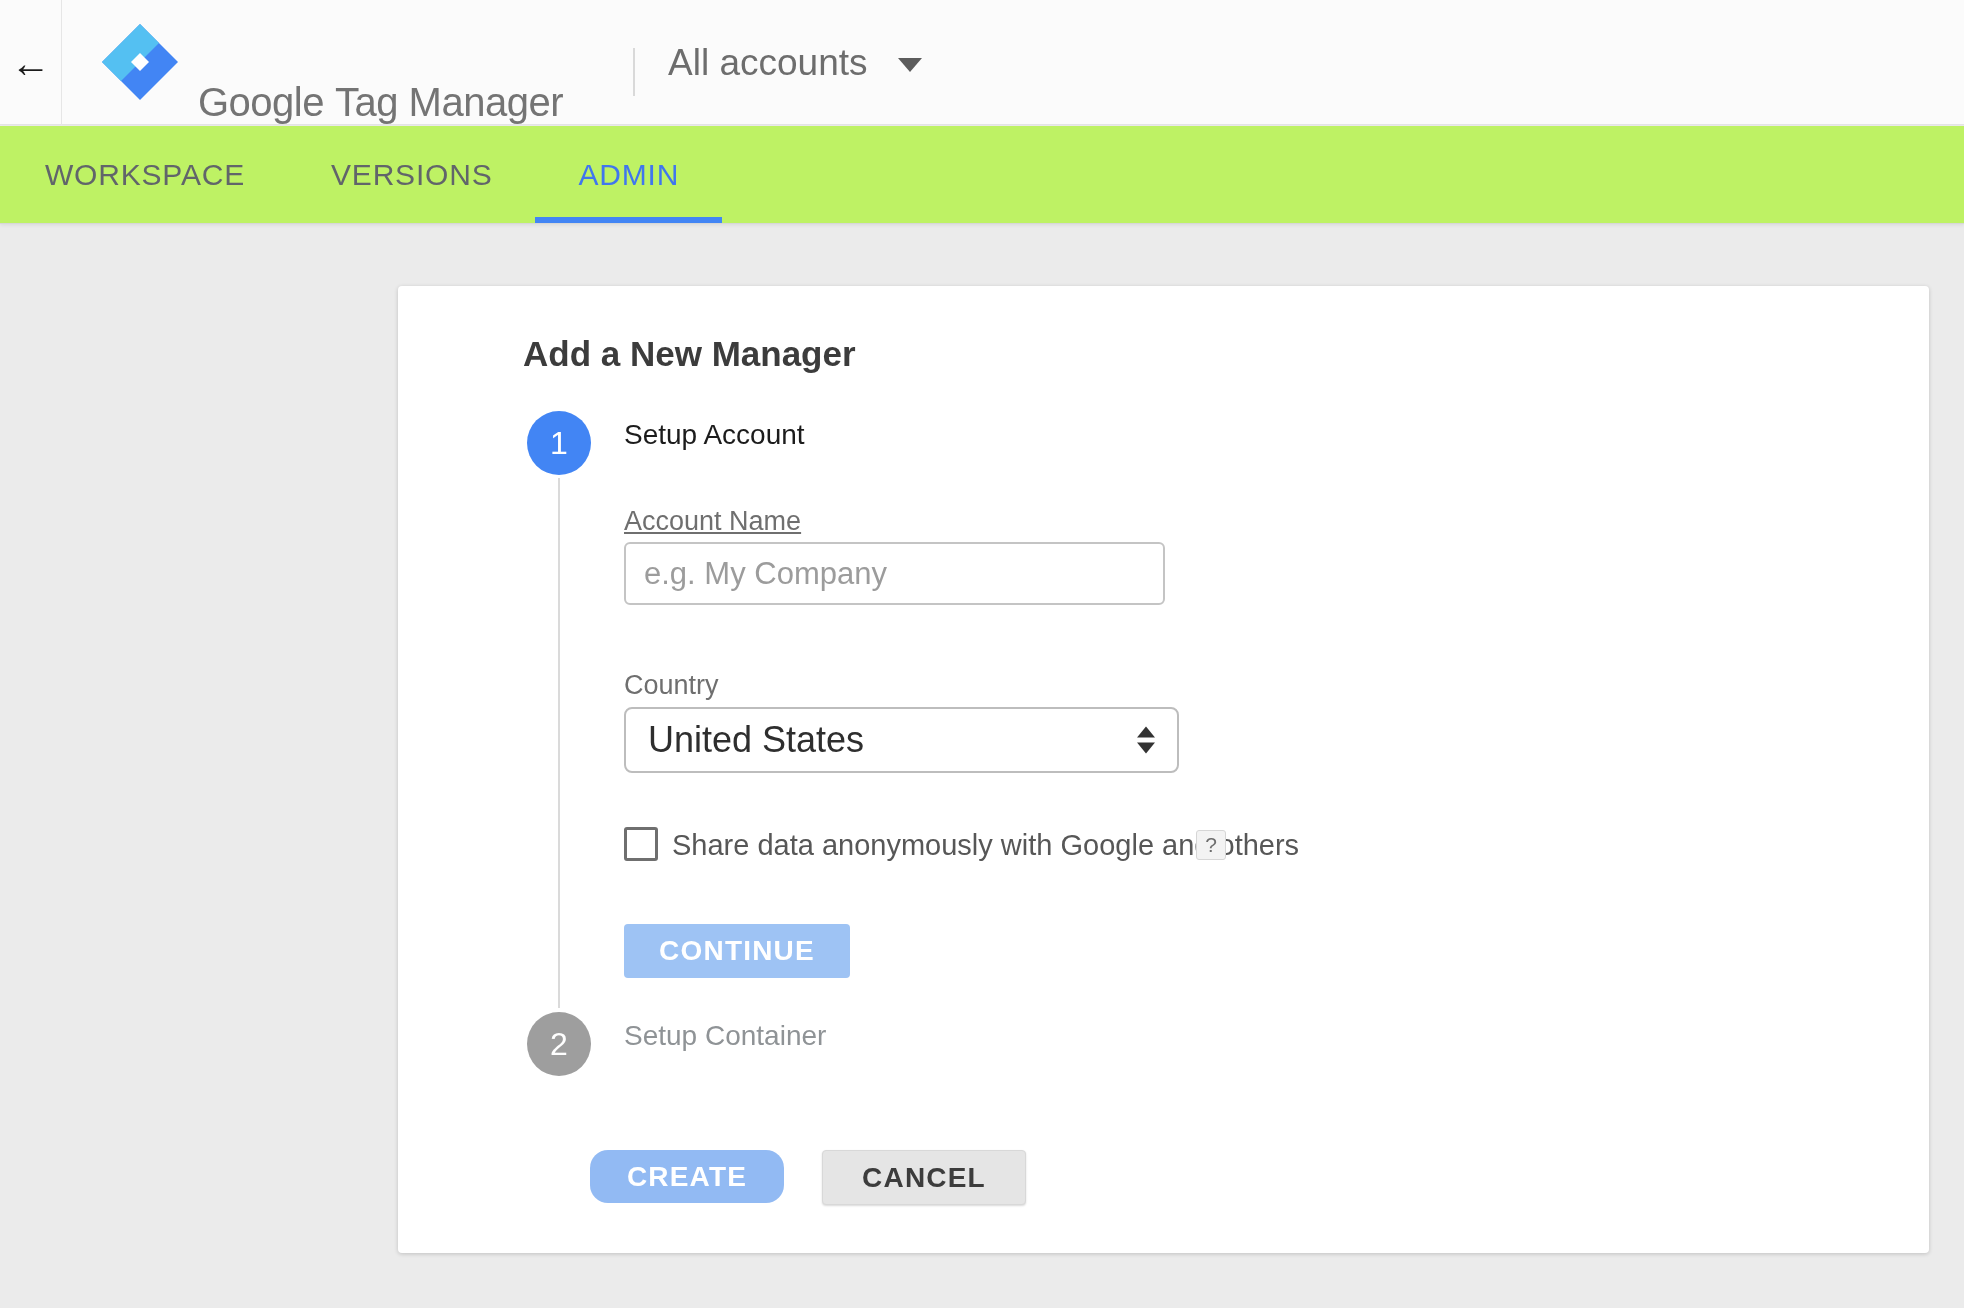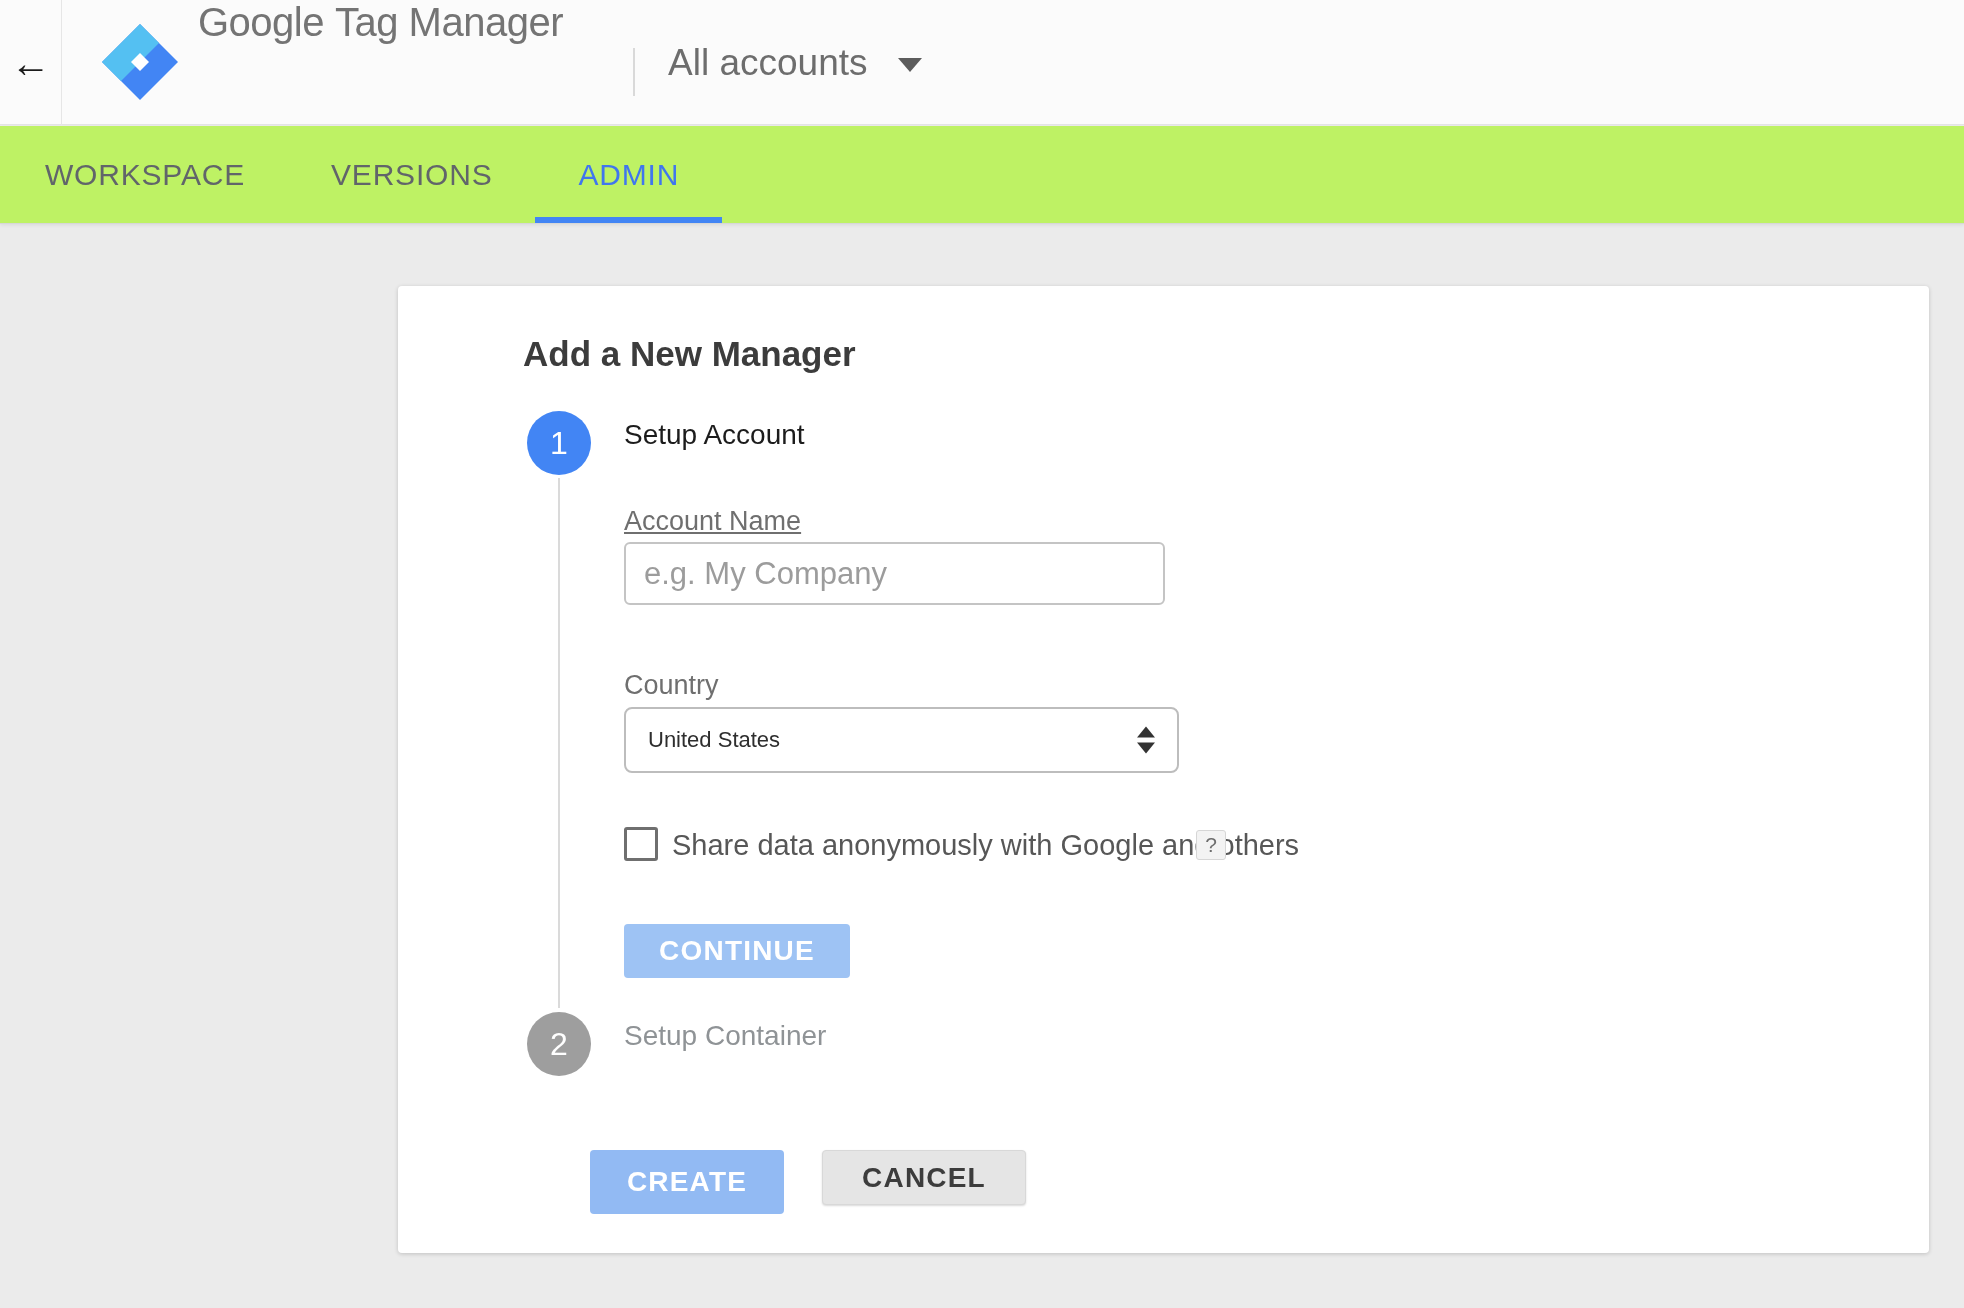--- a/index.html
+++ b/index.html
@@ -8,21 +8,21 @@
 
   
   .header { position:absolute; top:0; left:0; width:1964px; height:125px;
     background:#fbfbfb; border-bottom:1px solid #e4e4e4; z-index:3; }
   .back-btn { position:absolute; left:0; top:0; width:61px; height:125px;
     display:flex; align-items:center; justify-content:center; cursor:pointer; }
   .back-btn span { font-size:40px; color:#1b1b1b; line-height:1; }
   .hdr-div1 { position:absolute; left:61px; top:0; width:1px; height:125px; background:#e6e6e6; }
   .logo { position:absolute; left:100px; top:22px; width:80px; height:80px; }
   .brand { position:absolute; left:198px; top:0; height:125px; display:flex;
-    align-items:flex-start; font-size:40px; color:#747474; white-space:nowrap; }
+    align-items:flex-end; font-size:40px; color:#747474; white-space:nowrap; }
   .brand .g { font-weight:500; margin-right:11px; letter-spacing:-0.5px; }
   .brand .p { font-weight:400; letter-spacing:-0.5px; }
   .hdr-div2 { position:absolute; left:633px; top:48px; width:2px; height:48px; background:#d9d9d9; }
   .acct-sel { position:absolute; left:668px; top:0; height:125px; display:flex;
     align-items:center; gap:30px; cursor:pointer; }
   .acct-sel .txt { font-size:37px; font-weight:500; color:#6d6d6d; }
   .caret-down { width:0; height:0; border-left:12px solid transparent;
     border-right:12px solid transparent; border-top:14px solid #5c5c5c; margin-top:4px; }
 
   
@@ -57,42 +57,42 @@
   .lbl-country { top:384px; }
 
   .text-input { position:absolute; left:226px; top:256px; width:541px; height:63px;
     border:2px solid #c4c4c4; border-radius:6px; background:#fff; padding:0 18px;
     font-family:"Liberation Sans", sans-serif; font-size:31px; color:#0369a1; outline:none; }
   .text-input::placeholder { color:#9c9c9c; opacity:1; }
 
   .select-box { position:absolute; left:226px; top:421px; width:555px; height:66px;
     border:2px solid #bdbdbd; border-radius:8px; background:#fff; display:flex;
     align-items:center; padding:0 22px; cursor:pointer; }
-  .select-box .val { font-size:22px; color:#2e2e2e; }
+  .select-box .val { font-size:36px; color:#2e2e2e; }
   .spinner { position:absolute; right:22px; top:50%; transform:translateY(-50%);
     display:flex; flex-direction:column; align-items:center; gap:5px; }
   .spin-up { width:0; height:0; border-left:9px solid transparent;
     border-right:9px solid transparent; border-bottom:11px solid #333; }
   .spin-down { width:0; height:0; border-left:9px solid transparent;
     border-right:9px solid transparent; border-top:11px solid #333; }
 
   .checkbox { position:absolute; left:226px; top:541px; width:34px; height:34px;
     border:3px solid #6f6f6f; border-radius:3px; background:#fff; cursor:pointer; }
   .check-label { position:absolute; left:274px; top:543px; font-size:29px; color:#575757; }
   .help-badge { position:absolute; left:798px; top:544px; width:30px; height:30px;
     background:#f3f3f3; border:1px solid #d6d6d6; border-radius:3px; display:flex;
     align-items:center; justify-content:center; font-size:21px; color:#6e6e6e; cursor:pointer; }
 
   .btn { border:none; border-radius:4px; font-family:"Liberation Sans", sans-serif;
     font-size:28px; font-weight:700; letter-spacing:1.2px; cursor:pointer;
     display:flex; align-items:center; justify-content:center; }
   .btn-continue { position:absolute; left:226px; top:638px; width:226px; height:54px;
     background:#9ec3f4; color:#ffffff; }
-  .btn-create { position:absolute; left:192px; top:864px; width:194px; height:64px;
-    background:#92baf3; color:#ffffff; }
+  .btn-create { position:absolute; left:192px; top:864px; width:194px; height:53px;
+    background:#92baf3; color:#ffffff;border-radius:18px; }
   .btn-cancel { position:absolute; left:424px; top:864px; width:204px; height:55px;
     background:#e5e5e5; color:#3c3c3c; border:1px solid #d8d8d8;
     box-shadow:0 1px 2px rgba(0,0,0,0.15); }
 </style>
 </head>
 <body>
 
 <div class="header">
   <div class="back-btn">
     <span>←</span>

